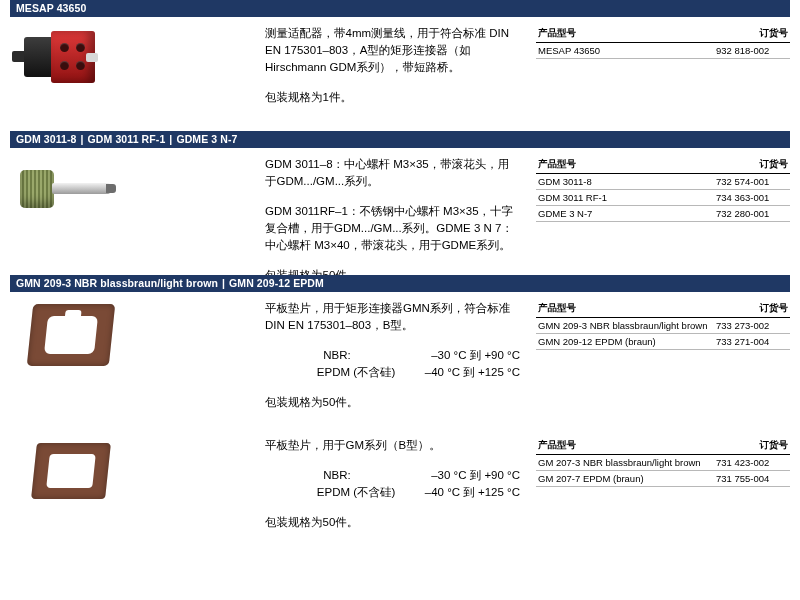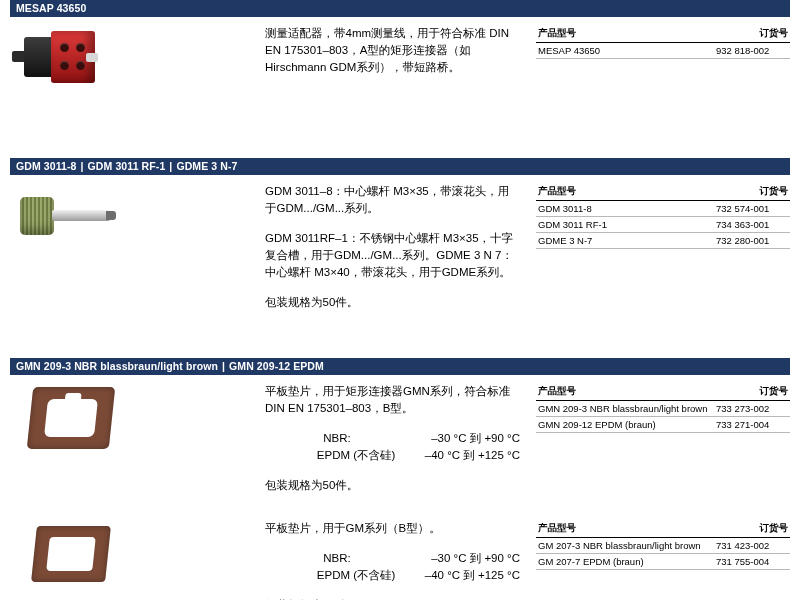--- a/index.html
+++ b/index.html
@@ -239,62 +239,63 @@
     width: 46px; height: 34px;
     background: #ffffff;
     border-radius: 4px;
   }
 </style>
 </head>
 <body>
 
 <div class="page">
 
-  <div class="section" style="height:158px;">
+  <div class="section" style="height:131px;">
     <div class="bar">
       <span>MESAP 43650</span>
     </div>
     <div class="body">
       <div class="img-cell">
         <div class="img-wrap">
           <div class="mesap">
             <div class="cable"></div>
             <div class="blk"></div>
             <div class="red"></div>
             <div class="dot d1"></div>
               <div class="dot d2"></div>
             <div class="dot d3"></div>
               <div class="dot d4"></div>
             <div class="screw"></div>
           </div>
         </div>
       </div>
       <div class="desc-cell">
         <p>测量适配器，带4mm测量线，用于符合标准 DIN EN 175301–803，A型的矩形连接器（如Hirschmann GDM系列），带短路桥。</p>
+        <p>包装规格为1件。</p>
       </div>
       <div class="table-cell">
         <table class="prod">
           <thead>
             <tr>
               <th>产品型号</th>
               <th class="num">订货号</th>
             </tr>
           </thead>
           <tbody>
             <tr>
               <td>MESAP 43650</td>
               <td class="num">932 818-002</td>
             </tr>
           </tbody>
         </table>
       </div>
     </div>
   </div>
 
-  <div class="section" style="height:200px;">
+  <div class="section" style="height:144px;">
     <div class="bar">
       <span>GDM 3011-8</span><span class="sep">|</span><span>GDM 3011 RF-1</span><span class="sep">|</span><span>GDME 3 N-7</span>
     </div>
     <div class="body">
       <div class="img-cell">
         <div class="img-wrap">
           <div class="gdm">
             <div class="head"></div>
             <div class="shaft"></div>
             <div class="tip"></div>

